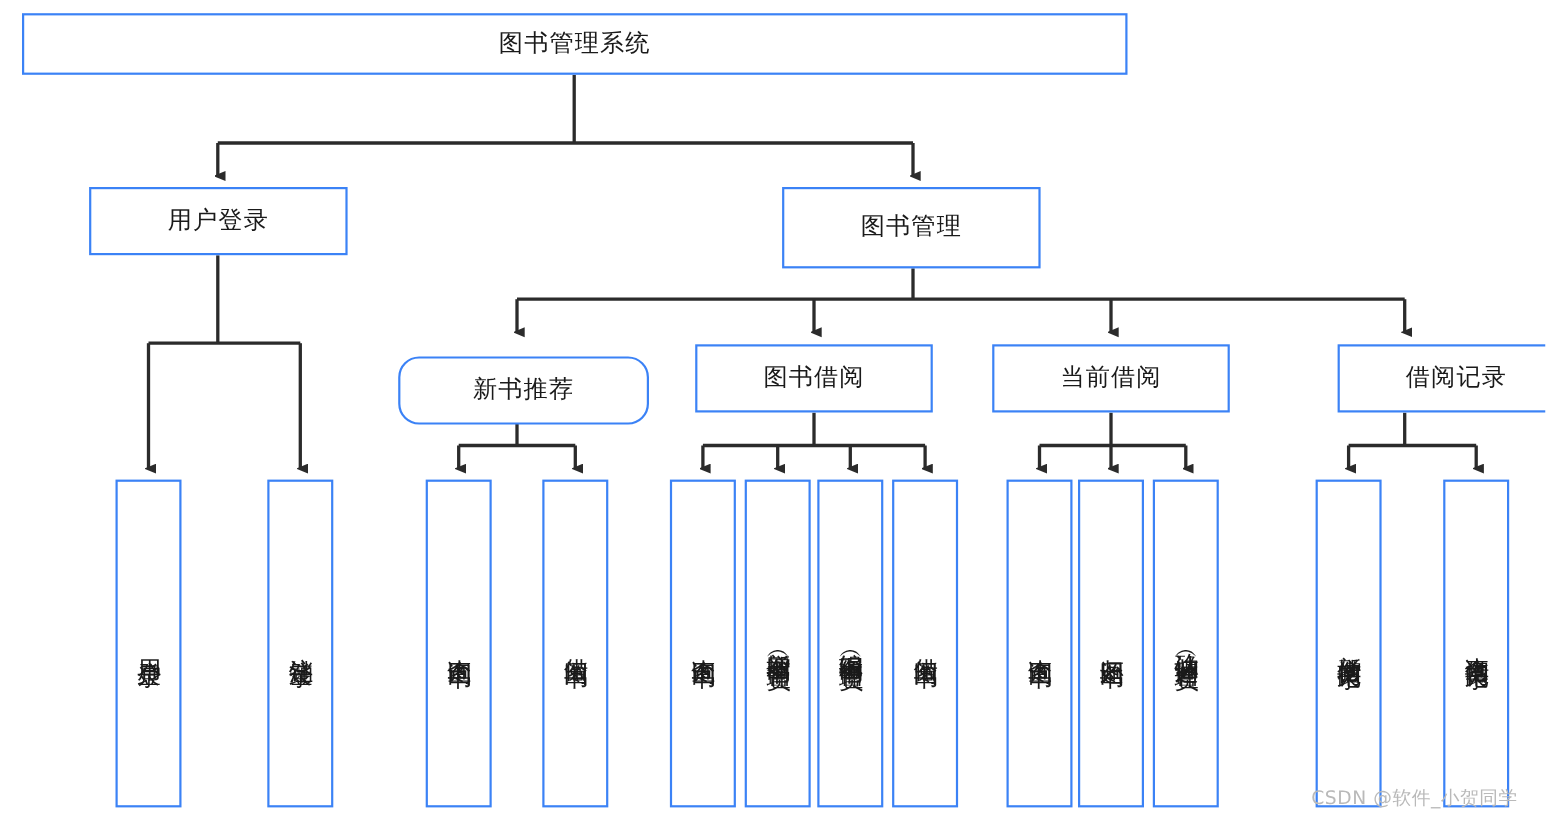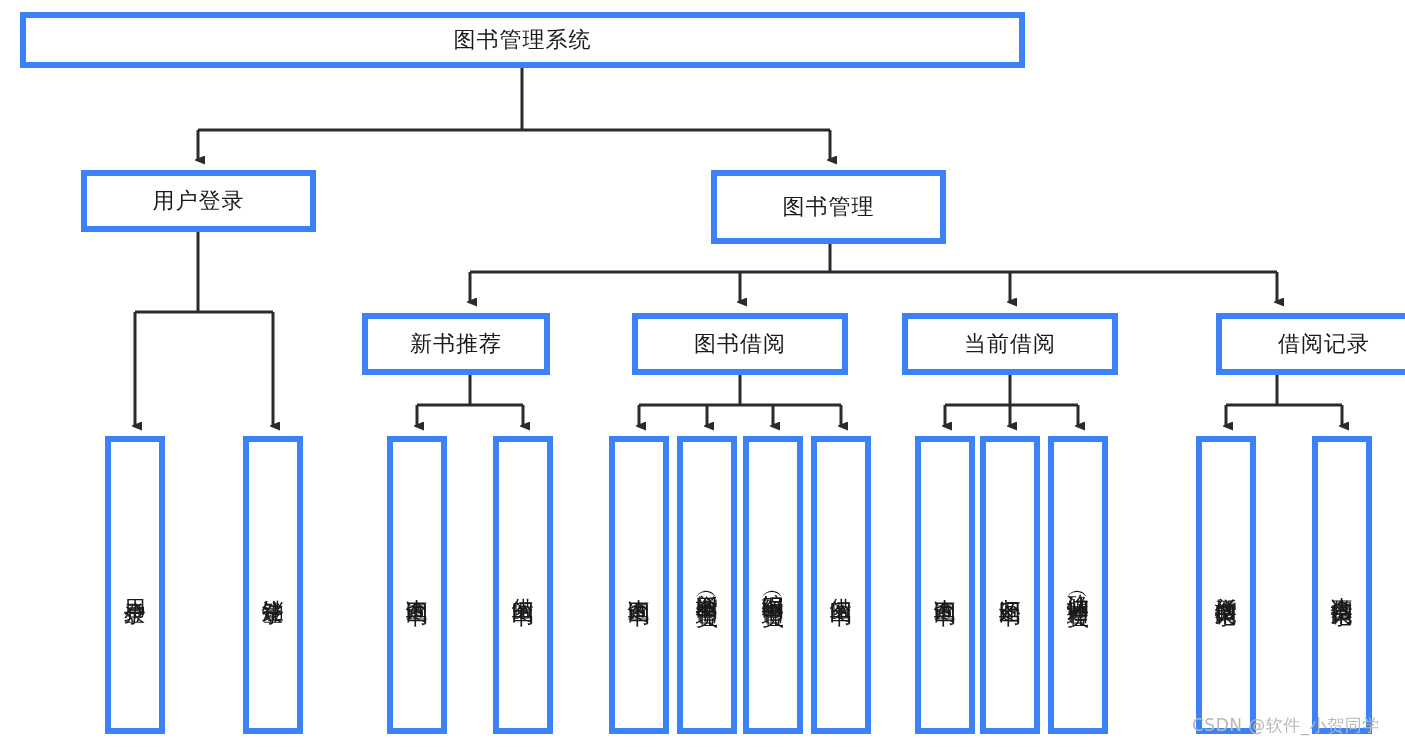--- a/index.html
+++ b/index.html
@@ -21,21 +21,21 @@
     position: absolute;
     left: 0;
     top: 0;
     width: 1405px;
     height: 747px;
   }
   .node {
     position: absolute;
     box-sizing: border-box;
     background: #ffffff;
-    border: 6px solid #3b82f6;
+    border: 2px solid #3b82f6;
     display: flex;
     align-items: center;
     justify-content: center;
     text-align: center;
     color: #1a1a1a;
   }
   .node.horiz {
     font-size: 22px;
     letter-spacing: 1px;
     line-height: 1.2;
@@ -126,21 +126,21 @@
     <span class="lbl">图书管理系统</span>
   </div>
 
   <div class="node horiz" style="left:81px; top:170px; width:235px; height:62px;">
     <span class="lbl">用户登录</span>
   </div>
   <div class="node horiz" style="left:711px; top:170px; width:235px; height:74px;">
     <span class="lbl">图书管理</span>
   </div>
 
-  <div class="node horiz" style="left:362px; top:313px; width:188px; height:62px;">
+  <div class="node horiz" style="left:362px; top:324px; width:228px; height:62px;border-radius:19px;">
     <span class="lbl">新书推荐</span>
   </div>
   <div class="node horiz" style="left:902px; top:313px; width:216px; height:62px;">
     <span class="lbl">当前借阅</span>
   </div>
   <div class="node horiz" style="left:632px; top:313px; width:216px; height:62px;">
     <span class="lbl">图书借阅</span>
   </div>
   <div class="node horiz" style="left:1172px; top:313px; width:216px; height:62px;margin-left:44px;">
     <span class="lbl">借阅记录</span>

